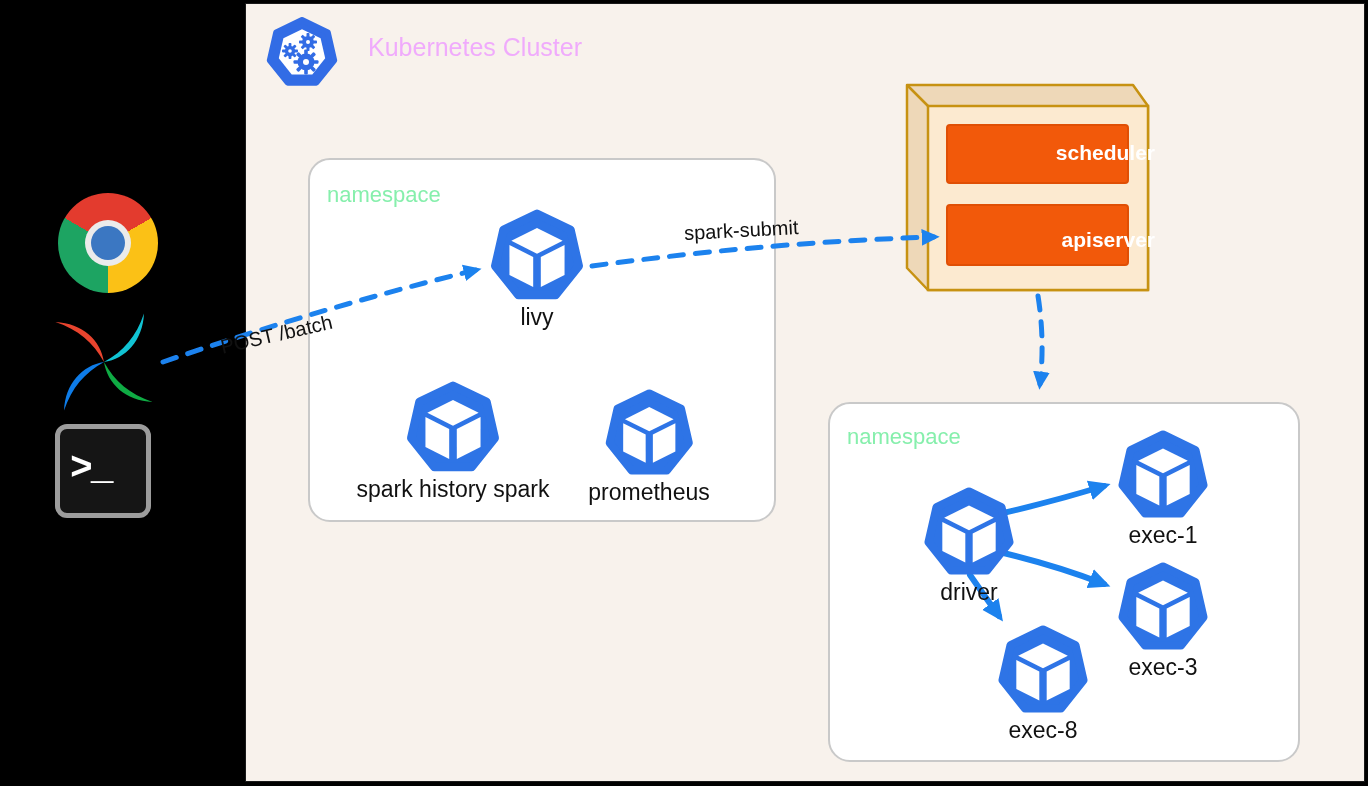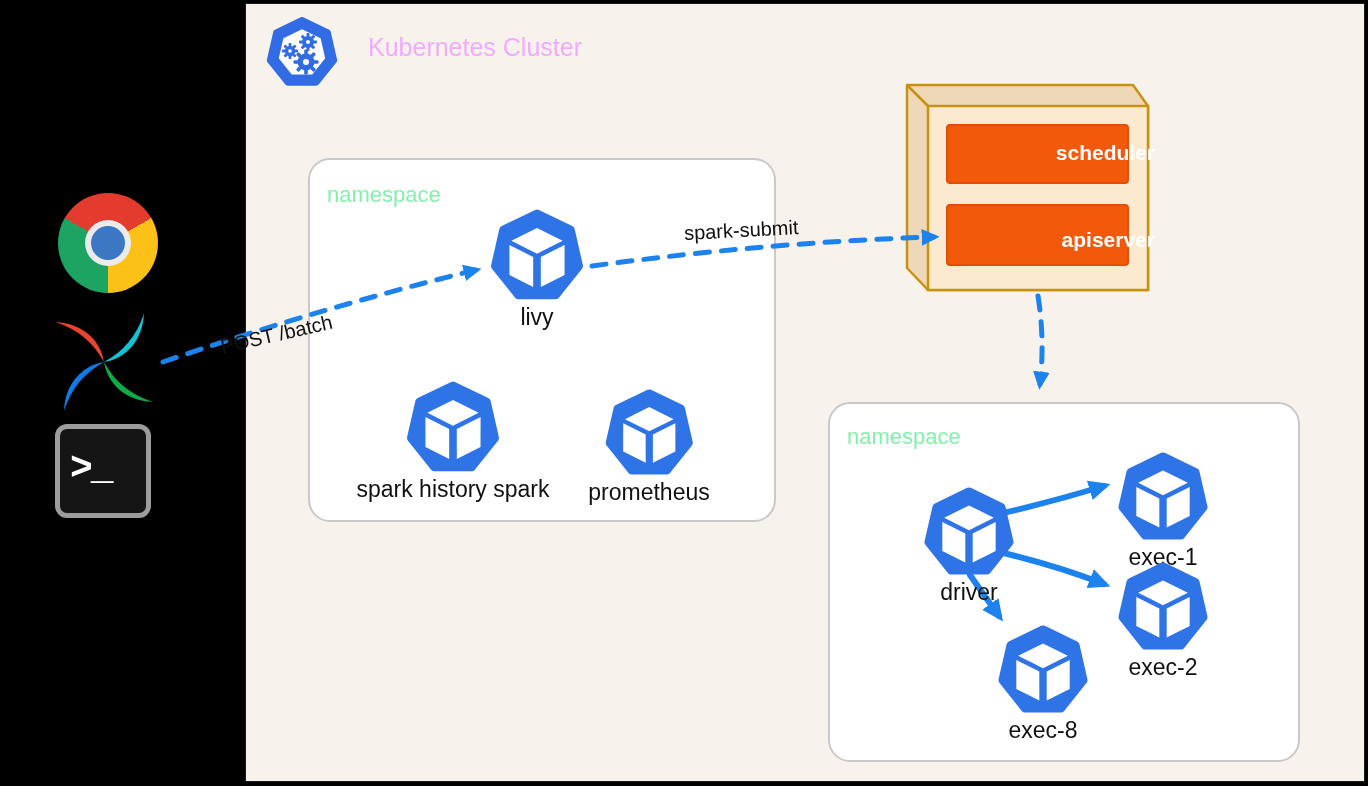--- a/index.html
+++ b/index.html
@@ -210,30 +210,30 @@
     </svg>
   <div class="pod-label">prometheus</div>
 </div>
 
 <div class="pod" style="left:969px;top:487px">
   <svg viewBox="0 0 100 100" width="92" height="92">
       <use href="#pod-shape"></use>
     </svg>
   <div class="pod-label">driver</div>
 </div>
-<div class="pod" style="left:1163px;top:452px">
+<div class="pod" style="left:1163px;top:430px">
   <svg viewBox="0 0 100 100" width="92" height="92">
       <use href="#pod-shape"></use>
     </svg>
   <div class="pod-label">exec-1</div>
 </div>
 <div class="pod" style="left:1163px;top:562px">
   <svg viewBox="0 0 100 100" width="92" height="92">
       <use href="#pod-shape"></use>
     </svg>
-  <div class="pod-label">exec-2</div>
+  <div class="pod-label">exec-3</div>
 </div>
 <div class="pod" style="left:1043px;top:625px">
   <svg viewBox="0 0 100 100" width="92" height="92">
       <use href="#pod-shape"></use>
     </svg>
   <div class="pod-label">exec-8</div>
 </div>
 
 </body></html>

